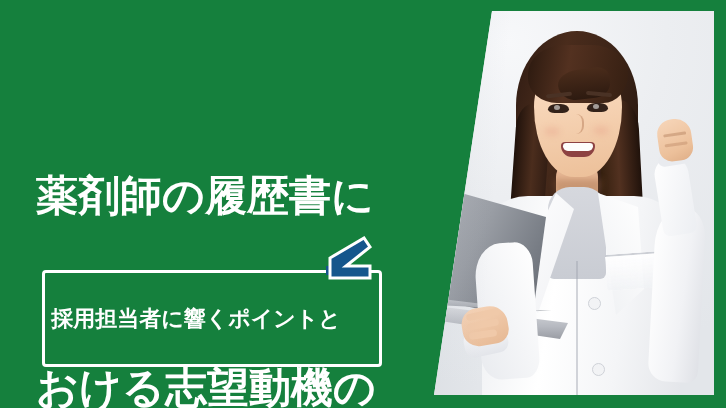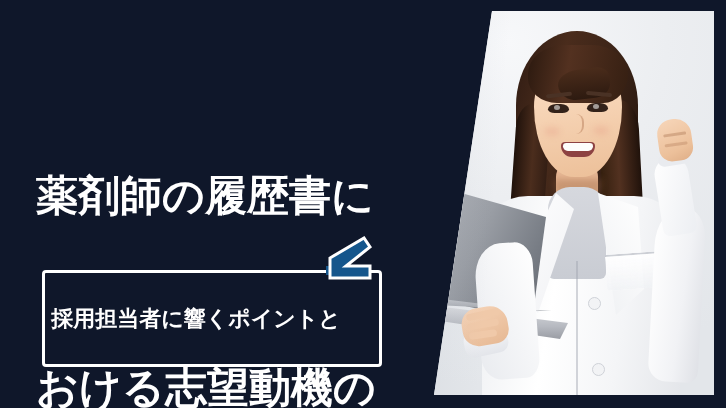--- a/index.html
+++ b/index.html
@@ -5,21 +5,21 @@
   html, body {
     margin: 0;
     padding: 0;
     background: #ffffff;
   }
   #banner {
     position: relative;
     width: 726px;
     height: 408px;
     overflow: hidden;
-    background: #0f172a;
+    background: #15803d;
     font-family: "Liberation Sans", "DejaVu Sans", sans-serif;
   }
 
   
   .photo-panel {
     position: absolute;
     left: 420px;
     top: 11px;
     width: 294px;
     height: 384px;

